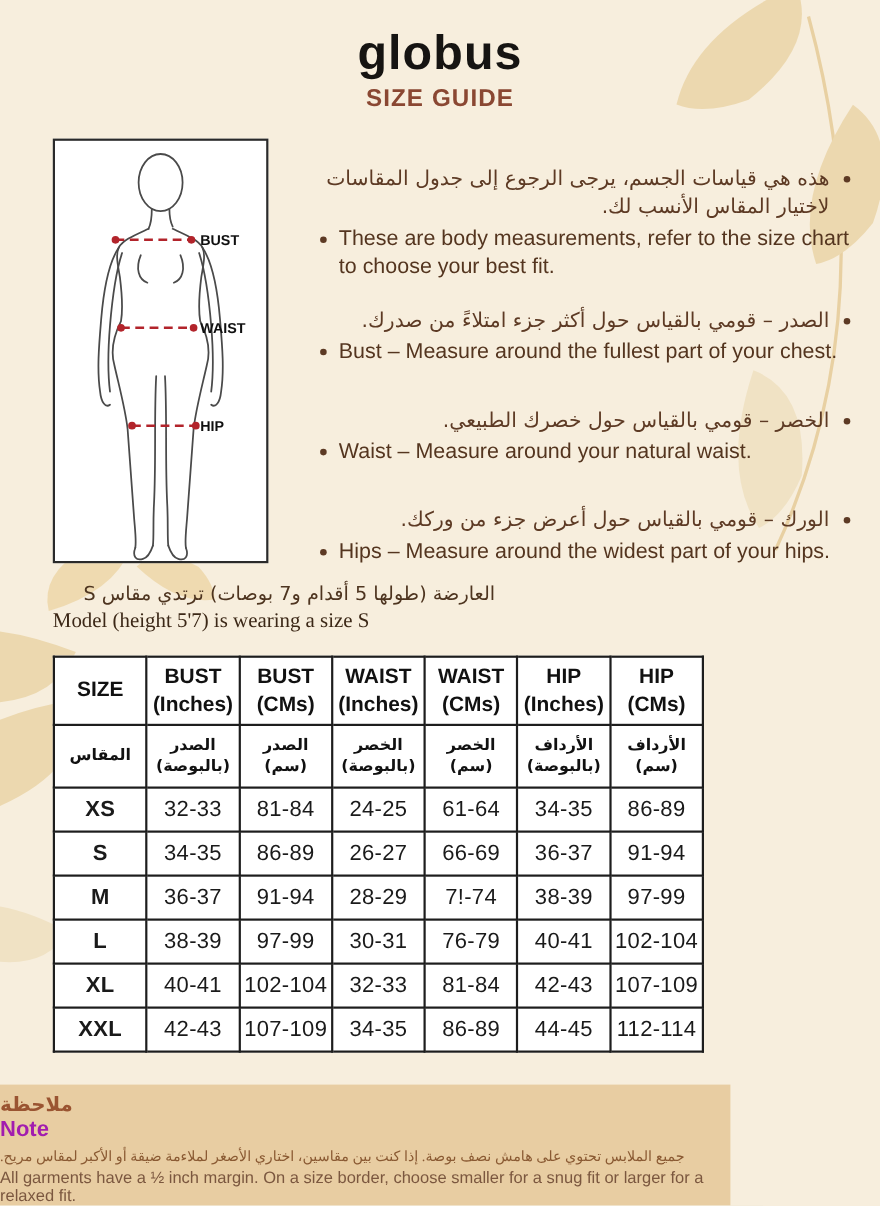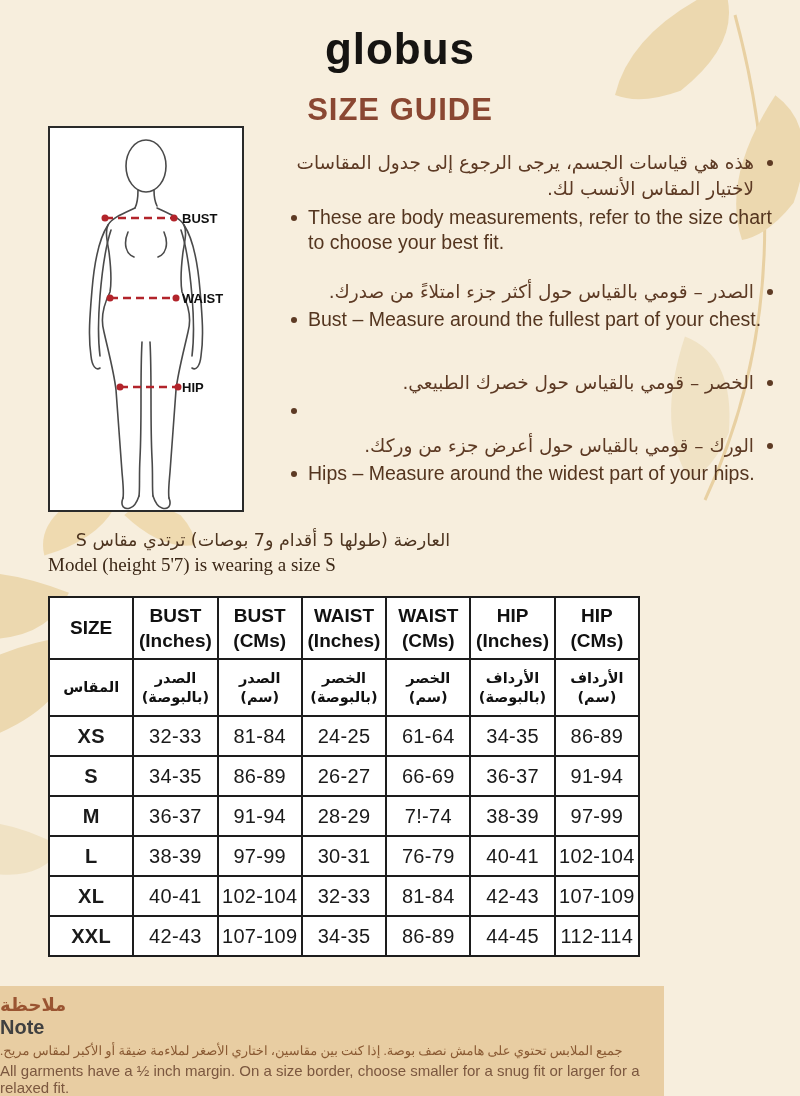--- a/index.html
+++ b/index.html
@@ -12,22 +12,22 @@
         background:var(--background);font-family:"Liberation Sans",sans-serif}
   
   #decor{position:absolute;inset:0}
   .leaf{fill:var(--leaf,#ecd8af)}
   .leaf-light{fill:#f0e2c4}
   .leaf-gold{fill:#e9cd92;opacity:.6}
   .stem{stroke:#e8d0a2;stroke-width:3;fill:none}
   
   .brand{position:absolute;top:24px;left:0;width:100%;text-align:center;
          font-size:44px;font-weight:700;letter-spacing:1px;color:#161412}
-  .page-title{position:absolute;top:92px;left:0;width:100%;text-align:center;
-         font-size:31px;font-weight:700;letter-spacing:1px;color:var(--accent)}
+  .page-title{position:absolute;top:76px;left:0;width:100%;text-align:center;
+         font-size:22px;font-weight:700;letter-spacing:1px;color:var(--accent)}
   
   .figure-panel{position:absolute;left:48px;top:126px;width:196px;height:386px;
          background:#fff;border:2px solid #2a2a2a}
   .figure-panel svg{width:100%;height:100%;display:block}
   .body-line{fill:none;stroke:#4a4a4a;stroke-width:1.6;stroke-linecap:round}
   .mline{stroke:var(--measure-line,#b2242b);stroke-width:2.4;stroke-dasharray:8 5}
   .mdot{fill:var(--measure-line,#b2242b)}
   .mlabel{font:bold 13px "Liberation Sans",sans-serif;fill:#0f0f0f}
   
   .bullets{position:absolute;left:284px;top:150px;width:492px}
@@ -52,21 +52,21 @@
   tr[data-name="header-row-en"] th{height:62px;font-size:19px;font-weight:700;color:#111;line-height:1.32}
   tr[data-name="header-row-ar"] th{height:57px;direction:rtl;font-family:"DejaVu Sans",sans-serif;
         font-size:14.5px;font-weight:700;color:#111;line-height:1.3}
   tr.data-row td{height:40px;font-size:20px;color:#1a1a1a;letter-spacing:.3px}
   td.size-cell{font-weight:700}
   
   .note-section{position:absolute;left:0;top:986px;width:664px;height:110px;
         background:var(--note-background);text-align:left}
   .note-title-ar{margin-top:8px;font-family:"DejaVu Sans",sans-serif;font-weight:700;
         font-size:18px;color:#9a5431;direction:rtl}
-  .note-title-en{margin-top:1px;font-weight:700;font-size:20px;color:#404040}
+  .note-title-en{margin-top:1px;font-weight:700;font-size:20px;color:#a21caf}
   .note-body-ar{margin-top:4px;font-family:Liberation Serif, serif;font-size:13px;
         color:#8a5a33;direction:rtl}
   .note-body-en{margin-top:3px;font-size:15px;color:#7b573f}
 </style>
 </head>
 <body>
 
 <div id="page" data-name="size-guide-page">
 
   <svg id="decor" data-name="leaf-decoration" viewBox="0 0 800 1096" aria-hidden="true">
@@ -158,20 +158,21 @@
         <span>Bust – Measure around the fullest part of your chest.</span>
       </div>
     </div>
     <div class="group" data-name="instruction-group-waist">
       <div class="bullet b-ar" data-name="instruction-waist-ar">
         <span class="dot" data-name="bullet-dot-icon"></span>
         <span>الخصر – قومي بالقياس حول خصرك الطبيعي.</span>
       </div>
       <div class="bullet b-en" data-name="instruction-waist-en">
         <span class="dot" data-name="bullet-dot-icon"></span>
+        <span>Waist – Measure around your natural waist.</span>
       </div>
     </div>
     <div class="group" data-name="instruction-group-hip">
       <div class="bullet b-ar" data-name="instruction-hip-ar">
         <span class="dot" data-name="bullet-dot-icon"></span>
         <span>الورك – قومي بالقياس حول أعرض جزء من وركك.</span>
       </div>
       <div class="bullet b-en" data-name="instruction-hip-en">
         <span class="dot" data-name="bullet-dot-icon"></span>
         <span>Hips – Measure around the widest part of your hips.</span>

